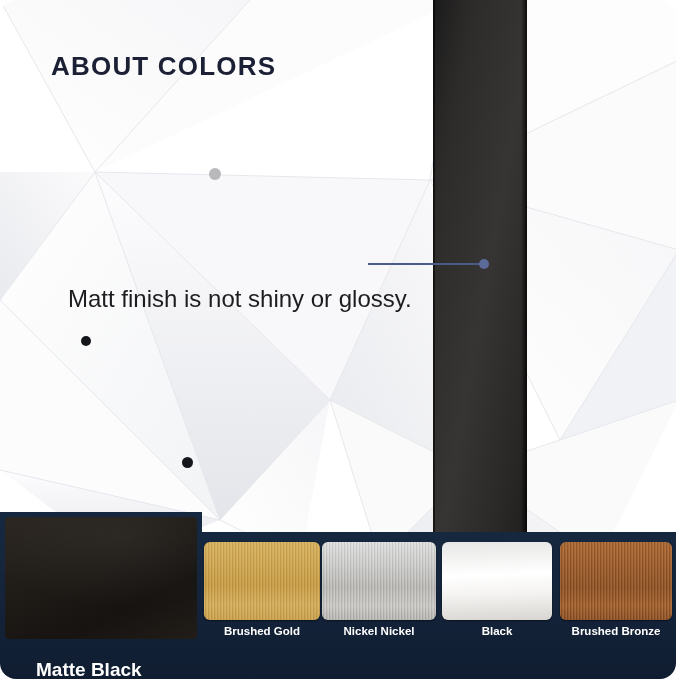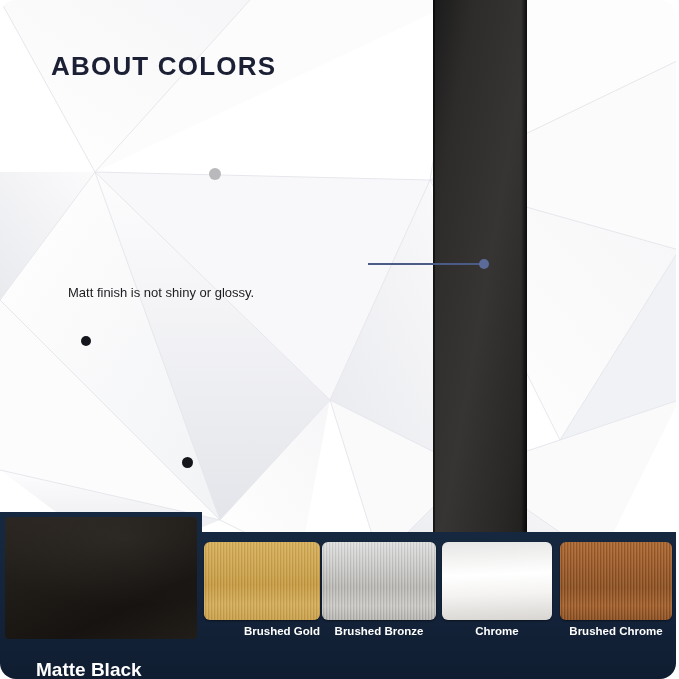--- a/index.html
+++ b/index.html
@@ -68,21 +68,21 @@
     top: 252px;
     font-size: 17.5px;
     font-weight: bold;
     color: #15161c;
     white-space: nowrap;
   }
   .callout-desc {
     position: absolute;
     left: 68px;
     top: 285px;
-    font-size: 13px;
+    font-size: 24px;
     font-weight: normal;
     color: #1d1d20;
     white-space: nowrap;
   }
   .leader-line {
     position: absolute;
     left: 368px;
     top: 263px;
     width: 113px;
     height: 1.6px;
@@ -291,32 +291,32 @@
   <div class="swatch-bar">
 
     <div class="swatch selected" style="left:5px; top:-15px; width:192px; height:122px;">
       <div class="surf-matte-black"></div>
     </div>
     <div class="swatch-caption primary" style="left:36px; top:107px; width:200px;margin-top:20px;">Matte Black</div>
 
     <div class="swatch" style="left:204px; top:10px; width:116px; height:78px;">
       <div class="surf-brushed-gold"></div>
     </div>
-    <div class="swatch-caption" style="left:204px; top:93px; width:116px;text-align:right;">Brushed Gold</div>
+    <div class="swatch-caption" style="left:204px; top:93px; width:116px;">Brushed Gold</div>
 
     <div class="swatch" style="left:322px; top:10px; width:114px; height:78px;">
       <div class="surf-brushed-nickel"></div>
     </div>
-    <div class="swatch-caption" style="left:320px; top:93px; width:118px;">Brushed Bronze</div>
+    <div class="swatch-caption" style="left:320px; top:93px; width:118px;">Nickel Nickel</div>
 
     <div class="swatch" style="left:442px; top:10px; width:110px; height:78px;">
       <div class="surf-chrome"></div>
     </div>
-    <div class="swatch-caption" style="left:442px; top:93px; width:110px;">Chrome</div>
+    <div class="swatch-caption" style="left:442px; top:93px; width:110px;">Black</div>
 
     <div class="swatch" style="left:560px; top:10px; width:112px; height:78px;">
       <div class="surf-brushed-bronze"></div>
     </div>
-    <div class="swatch-caption" style="left:558px; top:93px; width:116px;">Brushed Chrome</div>
+    <div class="swatch-caption" style="left:558px; top:93px; width:116px;">Brushed Bronze</div>
 
   </div>
 
 </div>
 
 </body></html>

